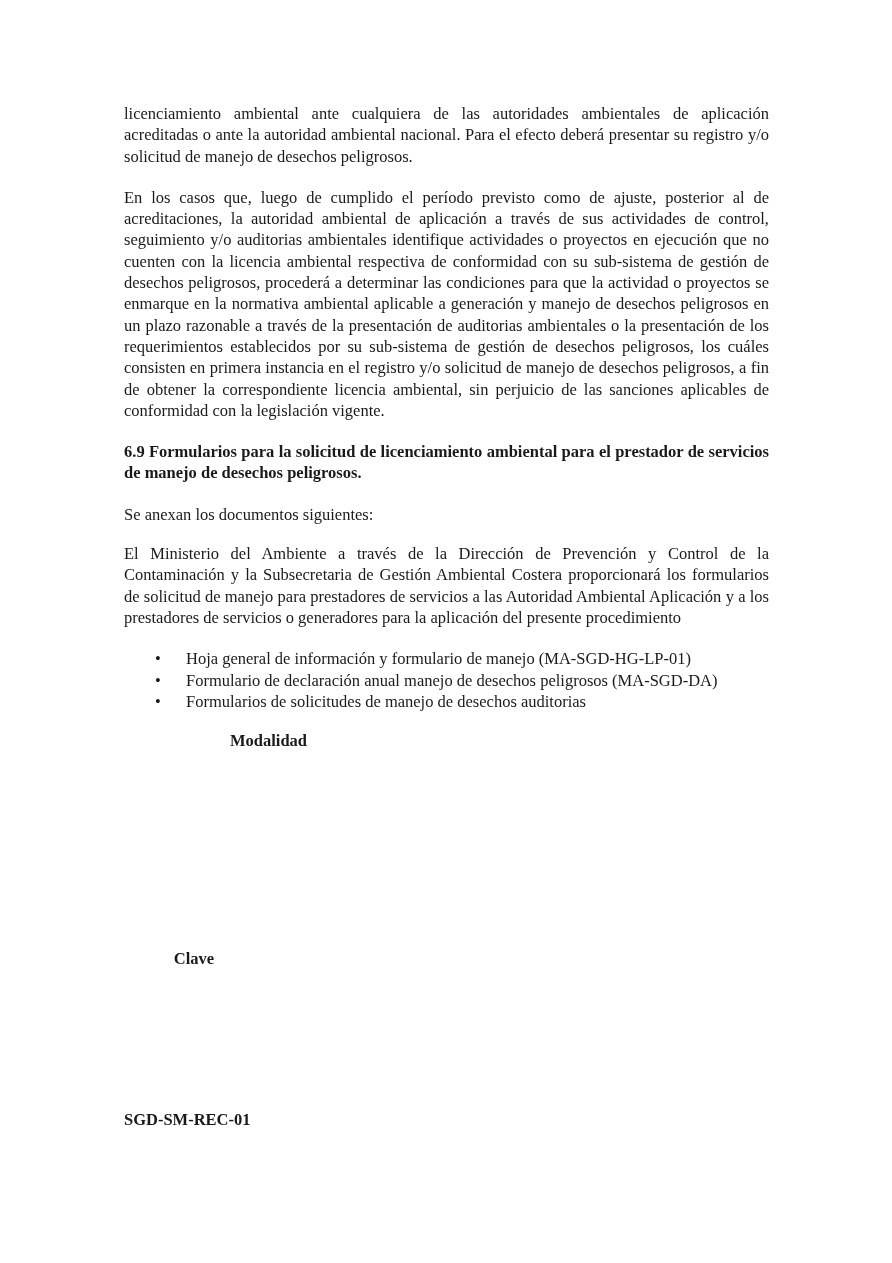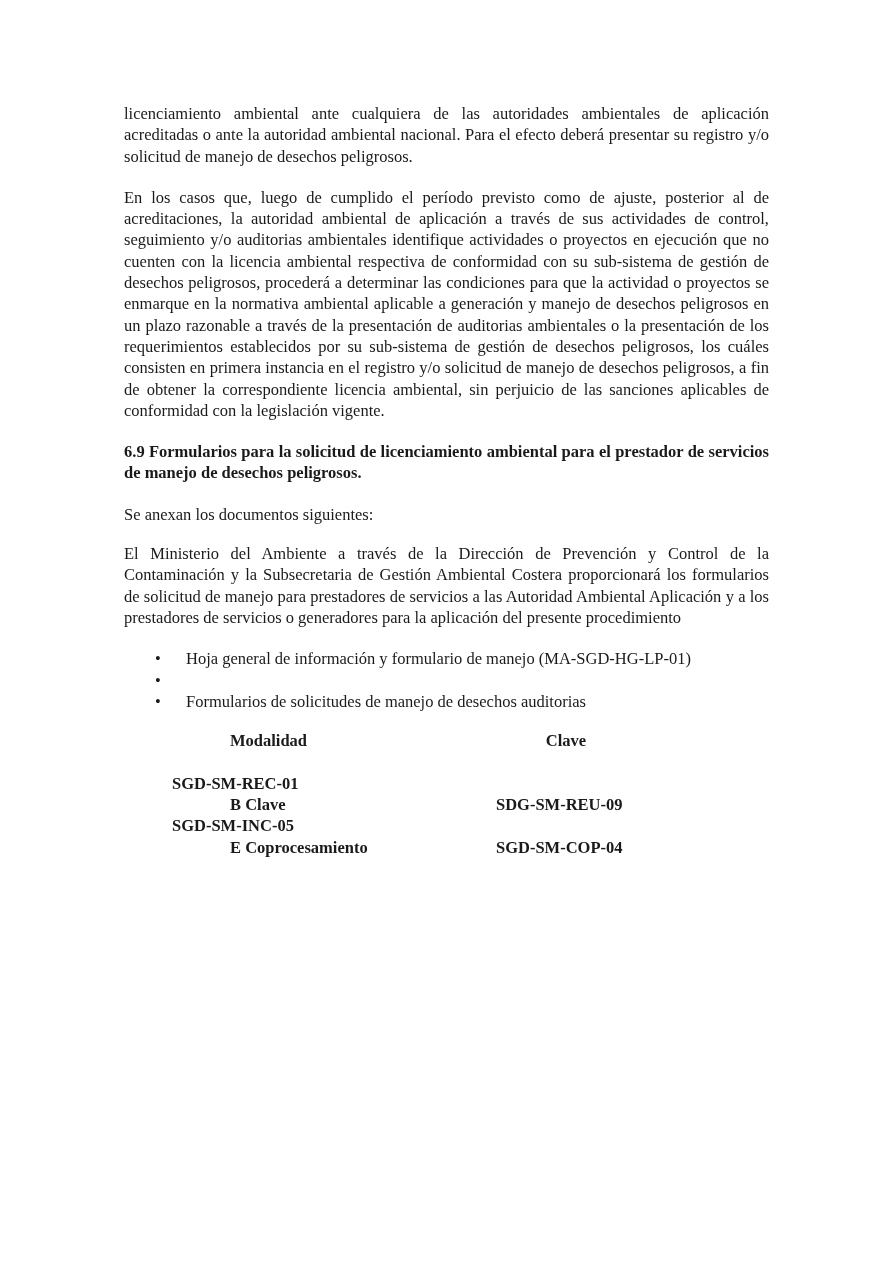--- a/index.html
+++ b/index.html
@@ -45,30 +45,30 @@
   .bullet-marker {
     margin-left: 31px;
     width: 31px;
     flex: 0 0 31px;
   }
   .doc-table {
     font-weight: bold;
   }
   .t-row {
     display: flex;
+    flex-direction: column;
   }
   .t-col1 {
     margin-left: 106px;
     width: 218px;
     flex: 0 0 218px;
   }
   .t-col2 {
     width: 150px;
     flex: 0 0 150px;
-    margin-left: 48px;
   }
   .t-header .t-col2 {
     text-align: center;
     width: 140px;
     flex: 0 0 140px;
   }
   .t-gap {
     height: 21.3px;
   }
 </style>
@@ -88,20 +88,21 @@
 
     <p class="para">El Ministerio del Ambiente a través de la Dirección de Prevención y Control de la Contaminación  y la Subsecretaria de Gestión Ambiental Costera proporcionará los formularios de solicitud de manejo para prestadores de servicios a las Autoridad Ambiental Aplicación  y a los prestadores de servicios o generadores  para la aplicación del presente procedimiento</p>
 
     <div class="bullet-list">
       <div class="bullet-row">
         <span class="bullet-marker">•</span>
         <span>Hoja general de información y formulario de manejo (MA-SGD-HG-LP-01)</span>
       </div>
       <div class="bullet-row">
         <span class="bullet-marker">•</span>
+        <span>Formulario de declaración anual manejo de desechos peligrosos (MA-SGD-DA)</span>
       </div>
       <div class="bullet-row">
         <span class="bullet-marker">•</span>
         <span>Formularios de solicitudes de manejo de desechos auditorias</span>
       </div>
     </div>
 
     <div class="doc-table">
       <div class="t-row t-header">
         <span class="t-col1">Modalidad</span>

